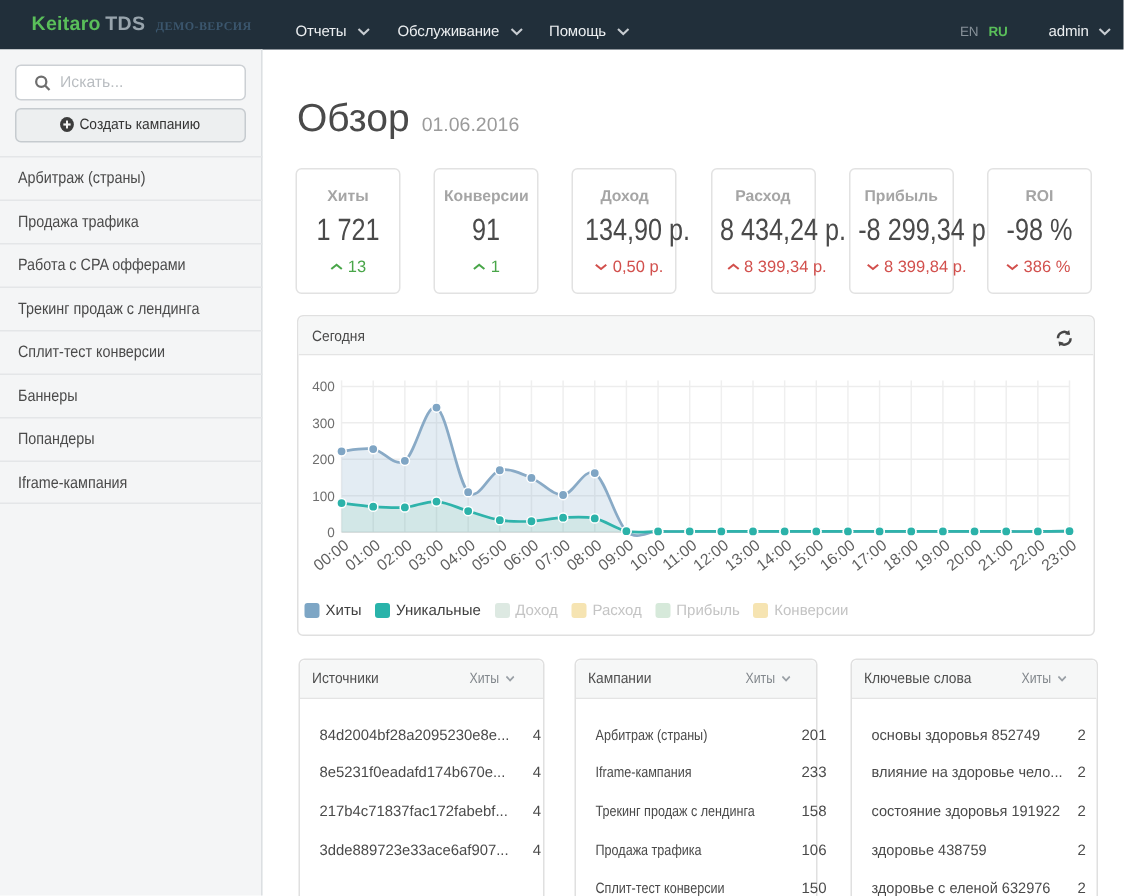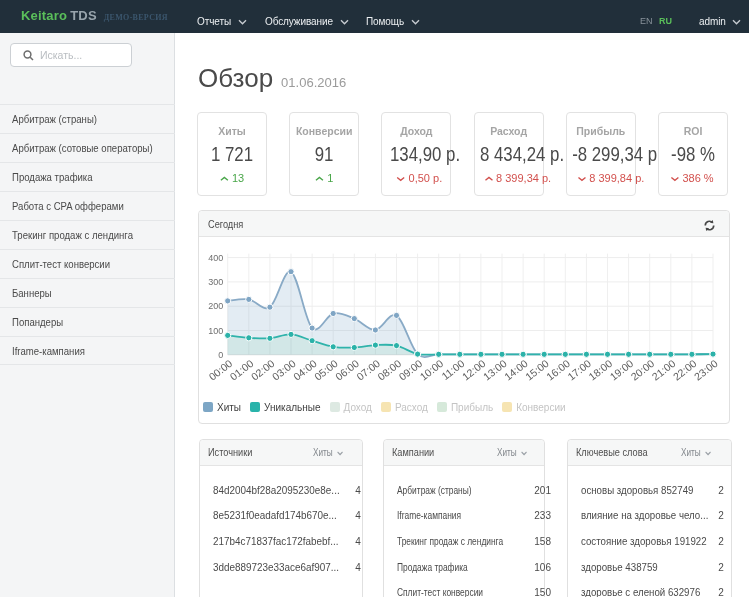--- a/index.html
+++ b/index.html
@@ -5,21 +5,21 @@
 html,body { width:749px; height:597px; overflow:hidden; background:#fff;
   font-family:"Liberation Sans", sans-serif; }
 
 #nav { position:absolute; left:0; top:0; width:749px; height:33px; background:#212f3a; }
 #nav .logo { position:absolute; left:21px; top:8px; font-size:13px; font-weight:bold; color:#5abf5a; letter-spacing:.2px; }
 #nav .logo .tds { color:#98a4ac; font-weight:bold; margin-left:3px; }
 #nav .logo .demo { color:#3b566d; font-weight:bold; font-size:8px; margin-left:7px; letter-spacing:.3px;font-family:Liberation Serif, serif; }
 .navitem { position:absolute; top:16px; color:#eceff1; font-size:10px; letter-spacing:-0.1px; }
 
 #side { position:absolute; left:0; top:33px; width:175px; height:564px; background:#f4f5f6; border-right:1px solid #dcdfe2; }
-#search { position:absolute; left:10px; top:10px; width:122px; height:24px; background:#fff; border:1px solid #ccd0d4; border-radius:4px; }
+#search { position:absolute; left:10px; top:10px; width:154px; height:24px; background:#fff; border:1px solid #ccd0d4; border-radius:4px; }
 #search .ph { position:absolute; left:29px; top:5px; font-size:10.5px; color:#b9bdc1; }
 #mkbtn { position:absolute; left:10px; top:39px; width:154px; height:23px; background:#edeff0; border:1px solid #c6cbcf; border-radius:4px; text-align:center; font-size:10px; color:#333; line-height:21px; }
 #mkbtn .inner { display:inline-block; transform:scaleX(0.92); }
 #smenu { position:absolute; left:0; top:71px; width:175px; }
 .sitem { height:29px; line-height:28px; border-top:1px solid #e4e6e8; padding-left:12px; font-size:11px; color:#4a4a4a; }
 .sitem span { display:inline-block; transform:scaleX(0.87); transform-origin:0 50%; }
 #smenu .sitem:last-child { border-bottom:1px solid #e4e6e8; }
 
 #h1 { position:absolute; left:198px; top:63px; font-size:26px; color:#4a4a4a; font-weight:normal; }
 #h1 .date { font-size:13px; color:#9b9b9b; font-weight:normal; margin-left:8px; }
@@ -64,23 +64,27 @@
       </svg></span>
 </div>
 <div id="side">
   <div id="search">
       <svg width="11" height="11" viewBox="0 0 11 11" style="position:absolute;left:12px;top:6px">
 <circle cx="4.5" cy="4.5" r="3.4" fill="none" stroke="#6e6e6e" stroke-width="1.5"></circle>
 <line x1="7.2" y1="7.2" x2="10" y2="10" stroke="#6e6e6e" stroke-width="1.5"></line>
 </svg>
       <span class="ph">Искать...</span>
     </div>
+  <div id="mkbtn"><span class="inner"><svg width="10" height="10" viewBox="0 0 11 11" style="margin-right:4px;vertical-align:-1.5px">
+<circle cx="5.5" cy="5.5" r="5.5" fill="#3c3c3c"></circle>
+<line x1="5.5" y1="2.6" x2="5.5" y2="8.4" stroke="#f4f4f4" stroke-width="1.6"></line>
+<line x1="2.6" y1="5.5" x2="8.4" y2="5.5" stroke="#f4f4f4" stroke-width="1.6"></line>
+</svg>Создать кампанию</span></div>
   <div id="smenu">
       <div class="sitem"><span>Арбитраж (страны)</span></div>
-      <div class="sitem"><span>Арбитраж (сотовые операторы)</span></div>
       <div class="sitem"><span>Продажа трафика</span></div>
       <div class="sitem"><span>Работа с CPA офферами</span></div>
       <div class="sitem"><span>Трекинг продаж с лендинга</span></div>
       <div class="sitem"><span>Сплит-тест конверсии</span></div>
       <div class="sitem"><span>Баннеры</span></div>
       <div class="sitem"><span>Попандеры</span></div>
       <div class="sitem"><span>Iframe-кампания</span></div>
     </div>
 </div>
 <h1 id="h1">Обзор<span class="date">01.06.2016</span></h1>

